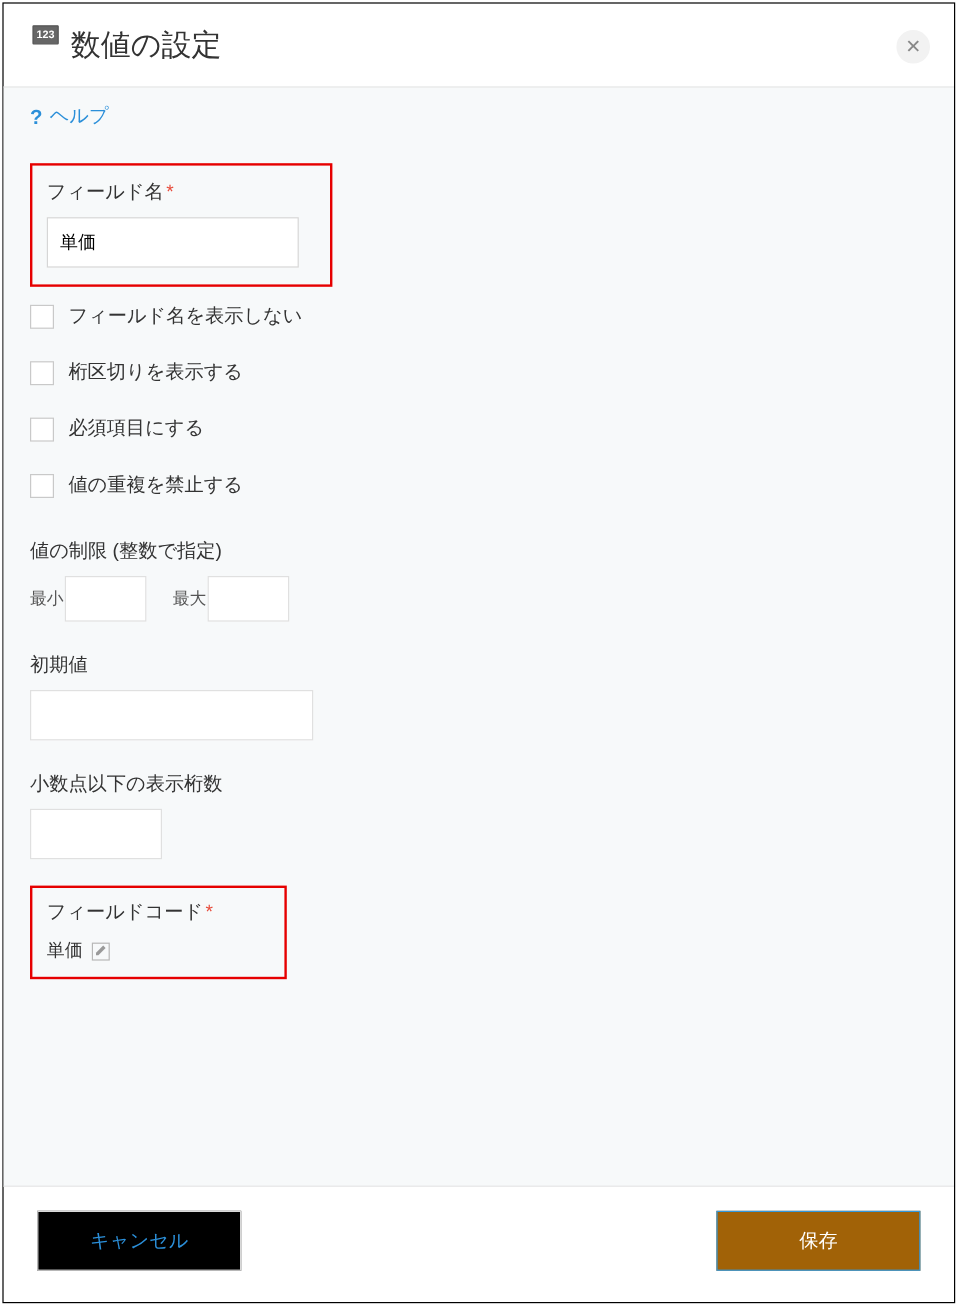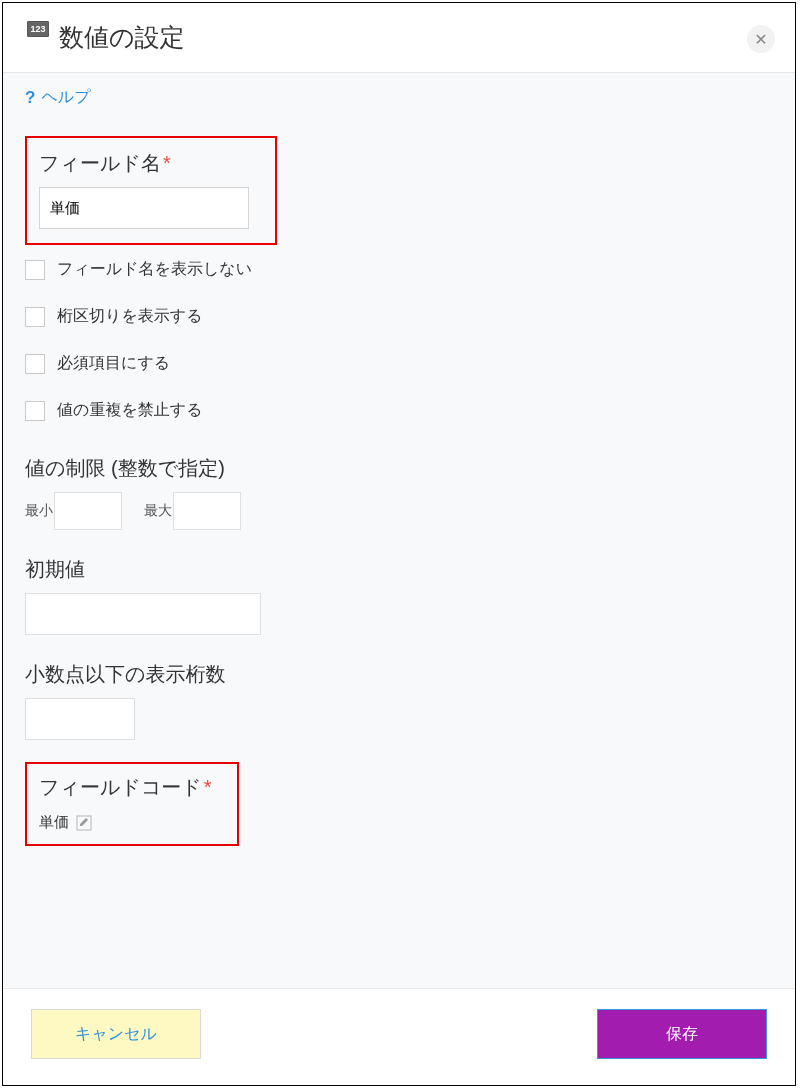--- a/index.html
+++ b/index.html
@@ -81,21 +81,21 @@
     font-weight: bold;
     font-size: 17px;
   }
   .content {
     padding: 0 22px 20px 22px;
   }
   .section {
     margin-top: 18px;
   }
   .label {
-    font-size: 20px;
+    font-size: 16px;
     color: #333;
     margin-bottom: 10px;
   }
   .req {
     color: #e74c3c;
     margin-left: 2px;
   }
   .text-input {
     width: 210px;
     height: 42px;
@@ -232,33 +232,33 @@
   }
   .footer {
     padding: 20px 28px 26px 28px;
     display: flex;
     justify-content: space-between;
     align-items: center;
   }
   .btn-cancel {
     width: 170px;
     height: 50px;
-    background: #fef9c3;
+    background: #000000;
     border: 1px solid #d9d9d9;
     color: #2b8fd9;
     font-size: 16px;
     cursor: pointer;
     display: flex;
     align-items: center;
     justify-content: center;
   }
   .btn-save {
     width: 170px;
     height: 50px;
-    background: #a21caf;
+    background: #a16207;
     border: 1px solid #3498db;
     color: #fff;
     font-size: 16px;
     cursor: pointer;
     display: flex;
     align-items: center;
     justify-content: center;
   }
 </style>
 </head>

